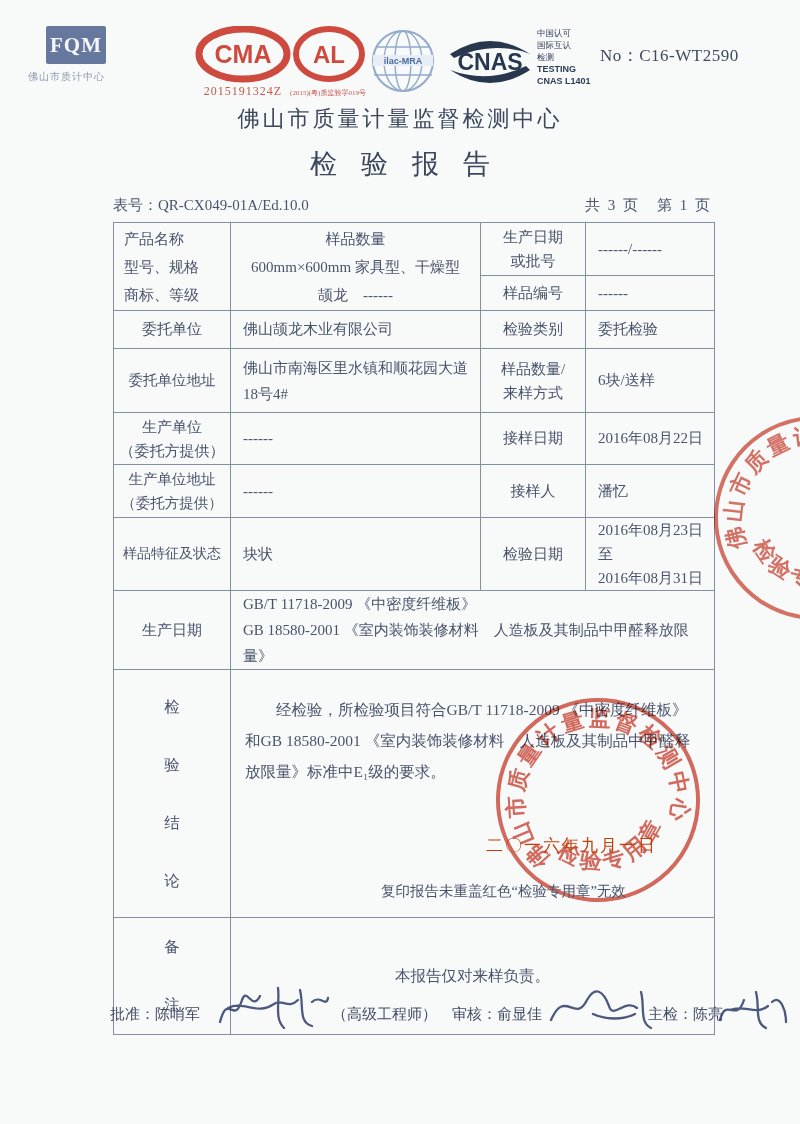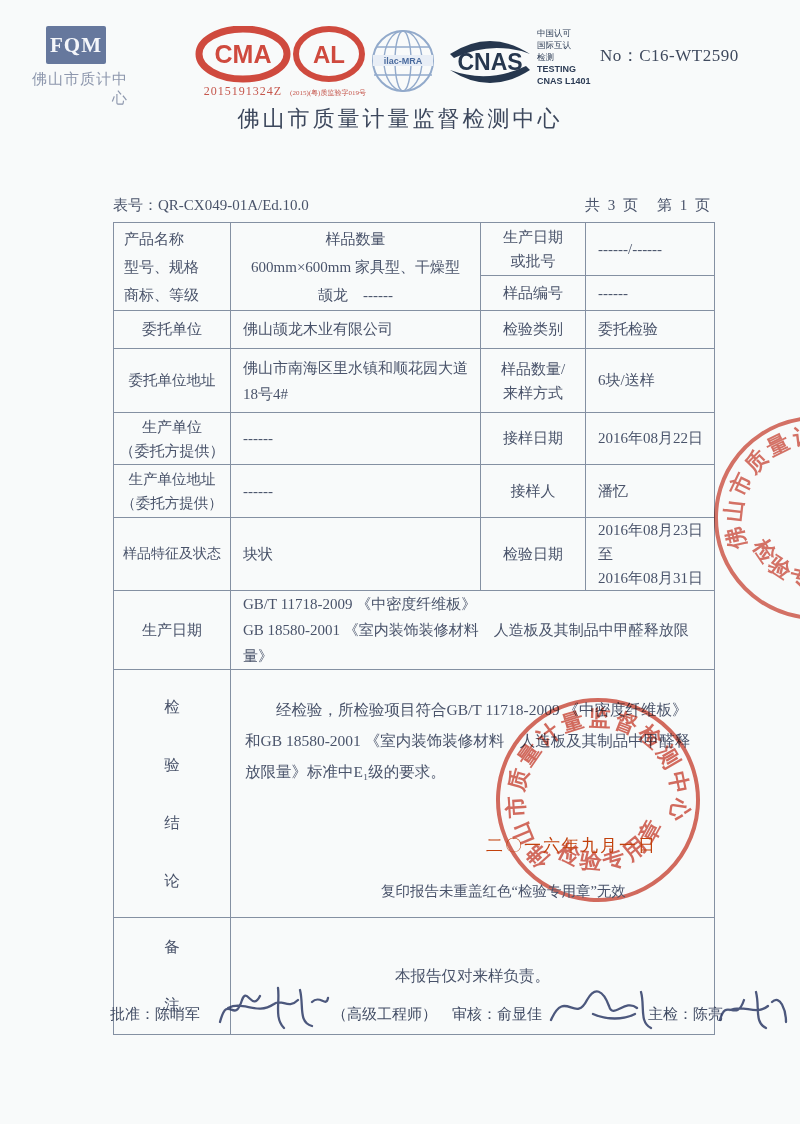--- a/index.html
+++ b/index.html
@@ -4,21 +4,21 @@
 <style>
   html,body{margin:0;padding:0;}
   .page{
     position:relative;width:800px;height:1124px;
     background:#f8fafa;overflow:hidden;
     font-family:"Liberation Serif", serif;color:#47526a;
   }
   
   .fqm-box{position:absolute;left:46px;top:26px;width:60px;height:38px;background:#66789d;border-radius:2px;
     display:flex;align-items:center;justify-content:center;color:#f4f6fa;font-weight:bold;font-size:21px;letter-spacing:1px;}
-  .fqm-caption{position:absolute;left:28px;top:70px;width:100px;text-align:right;font-size:15px;color:#8d97ad;letter-spacing:1px;}
+  .fqm-caption{position:absolute;left:28px;top:70px;width:100px;text-align:left;font-size:10px;color:#8d97ad;letter-spacing:1px;}
   .logo-svg{position:absolute;}
   .cma-caption{position:absolute;left:193px;top:84px;width:100px;text-align:center;color:#c5564c;font-size:12px;letter-spacing:1px;}
   .cal-caption{position:absolute;left:280px;top:88px;width:96px;text-align:center;color:#c5564c;font-size:7px;}
   .cnas-lines{position:absolute;left:537px;top:27px;color:#2c3c55;font-size:8.5px;line-height:12px;font-family:"Liberation Sans",sans-serif;}
   .cnas-lines .b{font-weight:bold;font-size:9px;}
   .doc-no{position:absolute;left:600px;top:44px;font-size:17px;color:#3f4a5e;letter-spacing:.5px;}
   
   .main-title{position:absolute;left:0;top:104px;width:100%;text-align:center;font-size:22px;color:#3c475c;letter-spacing:3px;}
   .report-title{position:absolute;left:0;top:146px;width:100%;text-align:center;font-size:27px;color:#3c475c;}
   .report-title span{letter-spacing:24px;padding-left:24px;}
@@ -99,20 +99,21 @@
     <div>检测</div>
     <div class="b">TESTING</div>
     <div class="b">CNAS L1401</div>
   </div>
 
   <div class="doc-no">
     <span>No：</span><span>C16-WT2590</span>
   </div>
 
   <div class="main-title">佛山市质量计量监督检测中心</div>
+  <div class="report-title"><span>检验报告</span></div>
 
   <div class="meta-row">
     <span class="meta-left">
       <span>表号：</span><span>QR-CX049-01A/Ed.10.0</span>
     </span>
     <span class="meta-right">共 3 页　第 1 页</span>
   </div>
 
   <table class="info">
     <colgroup>

